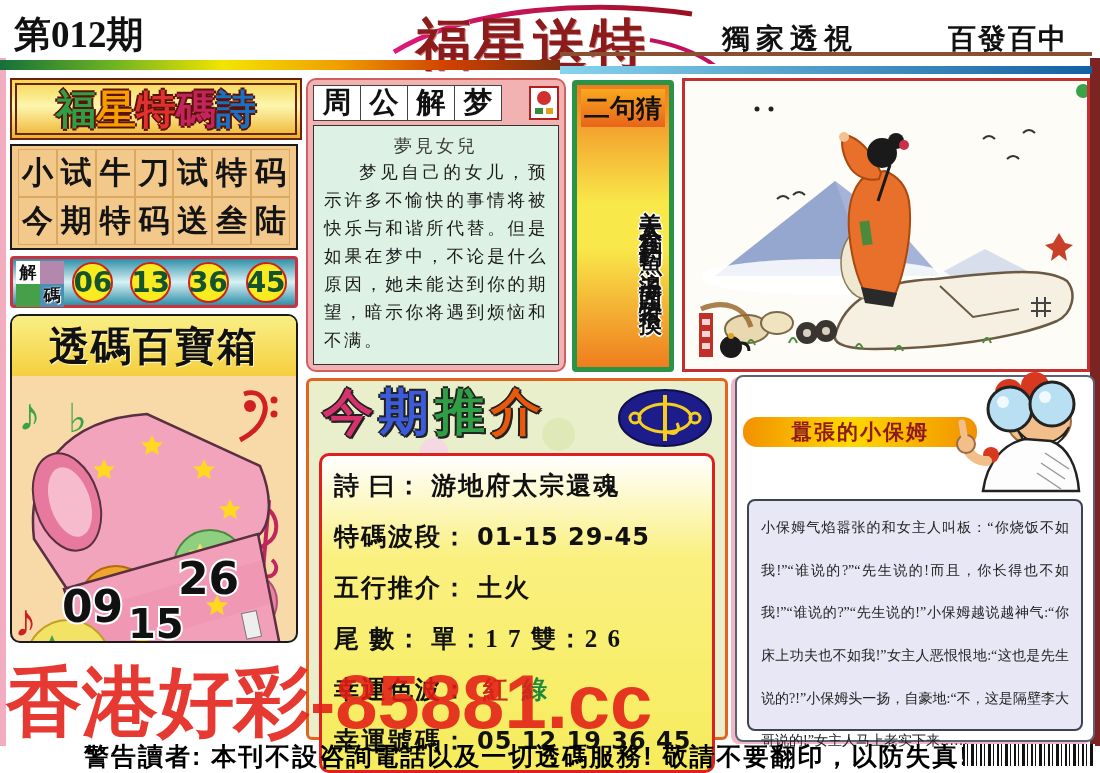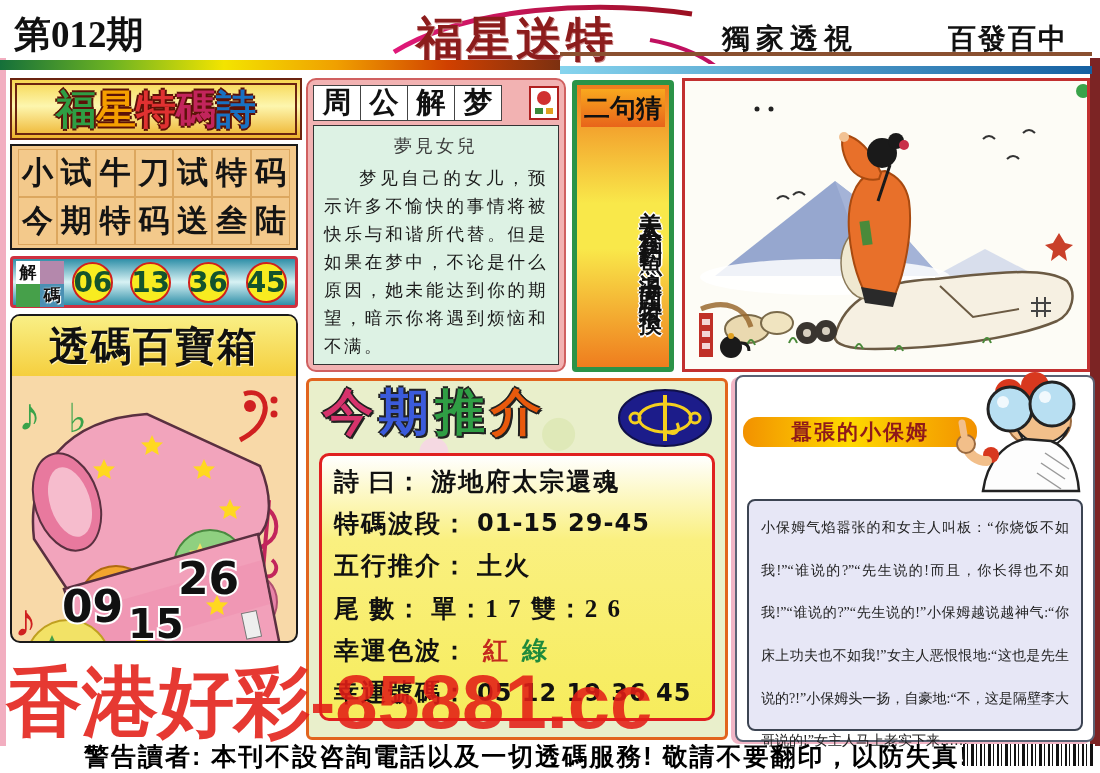--- a/index.html
+++ b/index.html
@@ -7,21 +7,21 @@
         font-family:"Liberation Sans",sans-serif;margin:0 auto;}
   .abs{position:absolute;}
 
   
   .edge-left{left:0;top:58px;width:6px;height:688px;background:#f2aec0;}
   .edge-right{right:0;top:58px;width:10px;height:688px;background:#7c2424;}
 
   
   .issue{left:14px;top:10px;font-family:"Liberation Serif",serif;font-size:37px;font-weight:bold;color:#111;}
   .logo-wrap{left:388px;top:0;width:332px;height:64px;}
-  .logo-text{position:absolute;left:28px;top:8px;font-size:47px;font-weight:900;color:#8c1c1c;
+  .logo-text{position:absolute;left:28px;top:8px;font-size:55px;font-weight:900;color:#8c1c1c;
              letter-spacing:3px;text-shadow:1px 1px 0 #c88;}
   .slogan-left{left:722px;top:20px;font-size:28px;font-weight:900;color:#111;letter-spacing:6px;}
   .slogan-right{left:948px;top:20px;font-size:28px;font-weight:900;color:#111;letter-spacing:2px;}
   .rule-left{left:0;top:60px;width:560px;height:10px;
       background:linear-gradient(90deg,#15703a,#6db322,#f3e400,#f0a000,#d04000,#7c3010);}
   .rule-brown{left:560px;top:52px;width:532px;height:4px;background:#8a5030;}
   .rule-blue{left:560px;top:66px;width:532px;height:8px;background:linear-gradient(90deg,#86d4ee,#1560a2);}
 
   
   .box-poem-title{left:10px;top:78px;width:288px;height:58px;border:2px solid #6b2410;
@@ -60,21 +60,21 @@
   .box-dream{left:306px;top:78px;width:260px;height:294px;background:#f2b2b2;border:2px solid #d06060;
       border-radius:10px;box-sizing:border-box;padding:5px;}
   .dream-title-row{display:flex;height:36px;align-items:center;}
   .dream-title-row .dream-cell{width:46px;height:34px;background:#fff;border:1px solid #444;margin-right:-1px;
       display:flex;align-items:center;justify-content:center;font-family:"Liberation Serif",serif;
       font-size:29px;font-weight:bold;color:#111;}
   .dream-icon{margin-left:auto;width:30px;height:34px;}
   .dream-content{margin-top:4px;height:240px;background:#ddf2e4;border:1px solid #333;box-sizing:border-box;
       padding:8px 10px 4px 10px;}
   .dream-sub{text-align:center;font-family:"Liberation Serif",serif;font-size:18px;color:#3a3a3a;
-      letter-spacing:3px;margin-bottom:6px;}
+      letter-spacing:3px;}
   .dream-body{font-family:"Liberation Serif",serif;font-size:17.5px;line-height:1.6;letter-spacing:2.5px;
       color:#1a1a1a;text-align:justify;text-indent:2em;}
 
   
   .box-two{left:572px;top:80px;width:102px;height:292px;border:5px solid #2b9348;border-radius:4px;
       background:linear-gradient(180deg,#ef7d1e,#f9e84a 42%,#f9e84a 58%,#ef7d1e);box-sizing:border-box;}
   .two-title{margin:4px 4px 0 4px;height:38px;background:linear-gradient(180deg,#f9a81e,#e8641a);
       display:flex;align-items:center;justify-content:center;font-size:26px;font-weight:900;color:#111;}
   .two-phrases{height:228px;margin-top:6px;display:flex;justify-content:center;gap:12px;
       writing-mode:vertical-rl;text-orientation:upright;margin-left:auto;margin-right:auto;width:86px;}
@@ -90,21 +90,21 @@
       background:#e9efcb;box-sizing:border-box;
       background-image:radial-gradient(circle at 30% 20%,#f5d9e2 0 14px,transparent 15px),
                        radial-gradient(circle at 80% 60%,#f5d9e2 0 12px,transparent 13px),
                        radial-gradient(circle at 60% 15%,#dfe9b8 0 16px,transparent 17px),
                        radial-gradient(circle at 15% 70%,#f5d9e2 0 12px,transparent 13px);}
   .rec-title-row{position:relative;height:72px;}
   .rec-title{position:absolute;left:14px;top:6px;display:flex;gap:6px;}
   .rec-title span{font-size:50px;font-weight:900;line-height:1;
       text-shadow:-2px 0 0 #222,2px 0 0 #222,0 -2px 0 #222,0 2px 0 #222,2px 2px 0 #222;}
   .rec-badge{position:absolute;right:10px;top:6px;width:100px;height:62px;}
-  .rec-inner{position:absolute;left:10px;top:72px;width:396px;height:268px;border:3px solid #e02020;border-radius:10px;
+  .rec-inner{position:absolute;left:10px;top:72px;width:396px;height:320px;border:3px solid #e02020;border-radius:10px;
       background:linear-gradient(180deg,#ffffff,#faf080 32%,#f6ec5c);box-sizing:border-box;
       display:flex;flex-direction:column;justify-content:space-around;padding:4px 12px;}
   .rec-row{display:flex;align-items:center;font-family:"Liberation Serif",serif;
       font-size:25px;font-weight:bold;color:#111;white-space:nowrap;}
   .rec-row .lbl{letter-spacing:2px;}
   .rec-row .val{margin-left:8px;letter-spacing:2px;}
   .rec-row .val.numeric{font-family:"DejaVu Sans",sans-serif;font-size:24px;letter-spacing:1px;}
   .rec-row .color-word{margin-left:14px;font-weight:bold;}
 
   

